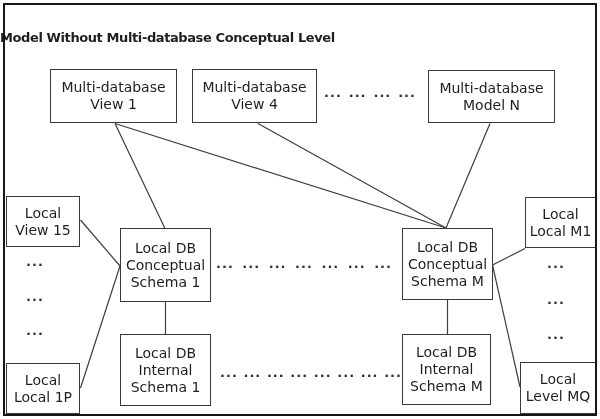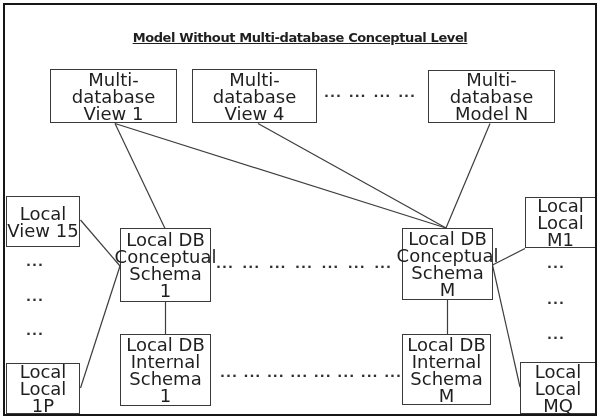--- a/index.html
+++ b/index.html
@@ -12,35 +12,34 @@
     overflow:hidden;
   }
   .frame{
     position:absolute;left:3px;top:3px;right:3px;bottom:3px;
     border:2px solid #161616;
     pointer-events:none;
     z-index:30;
   }
   .title{
     position:absolute;left:0;top:30px;width:100%;
-    text-align:center;
+    text-align:left;
     font-size:13px;font-weight:bold;
     letter-spacing:-0.4px;
-    text-decoration:underline;
     z-index:10;
   }
   svg.wires{position:absolute;left:0;top:0;z-index:5;}
   .box{
     position:absolute;
     background:#ffffff;
     border:1.5px solid #3a3a3a;
     display:flex;flex-direction:column;
     align-items:center;justify-content:center;
     text-align:center;
-    font-size:18px;line-height:17px;
+    font-size:14px;line-height:17px;
     z-index:10;
     box-sizing:border-box;
   }
   
   #b-mdb1{left:50px;top:69px;width:127px;height:54px;}
   #b-mdb2{left:192px;top:69px;width:125px;height:54px;}
   #b-mdbn{left:428px;top:70px;width:127px;height:53px;}
   
   #b-lv11{left:6px;top:196px;width:74px;height:51px;}
   #b-lv1p{left:6px;top:363px;width:74px;height:51px;}
@@ -114,21 +113,21 @@
     <span>Local 1P</span>
   </div>
 
   <div class="box" id="b-lvm1">
     <span>Local</span>
     <span>Local M1</span>
   </div>
 
   <div class="box" id="b-lvmq">
     <span>Local</span>
-    <span>Local MQ</span>
+    <span>Level MQ</span>
   </div>
 
   <div class="box" id="b-cs1">
     <span>Local DB</span>
     <span>Conceptual</span>
     <span>Schema 1</span>
   </div>
 
   <div class="box" id="b-csm">
     <span>Local DB</span>

